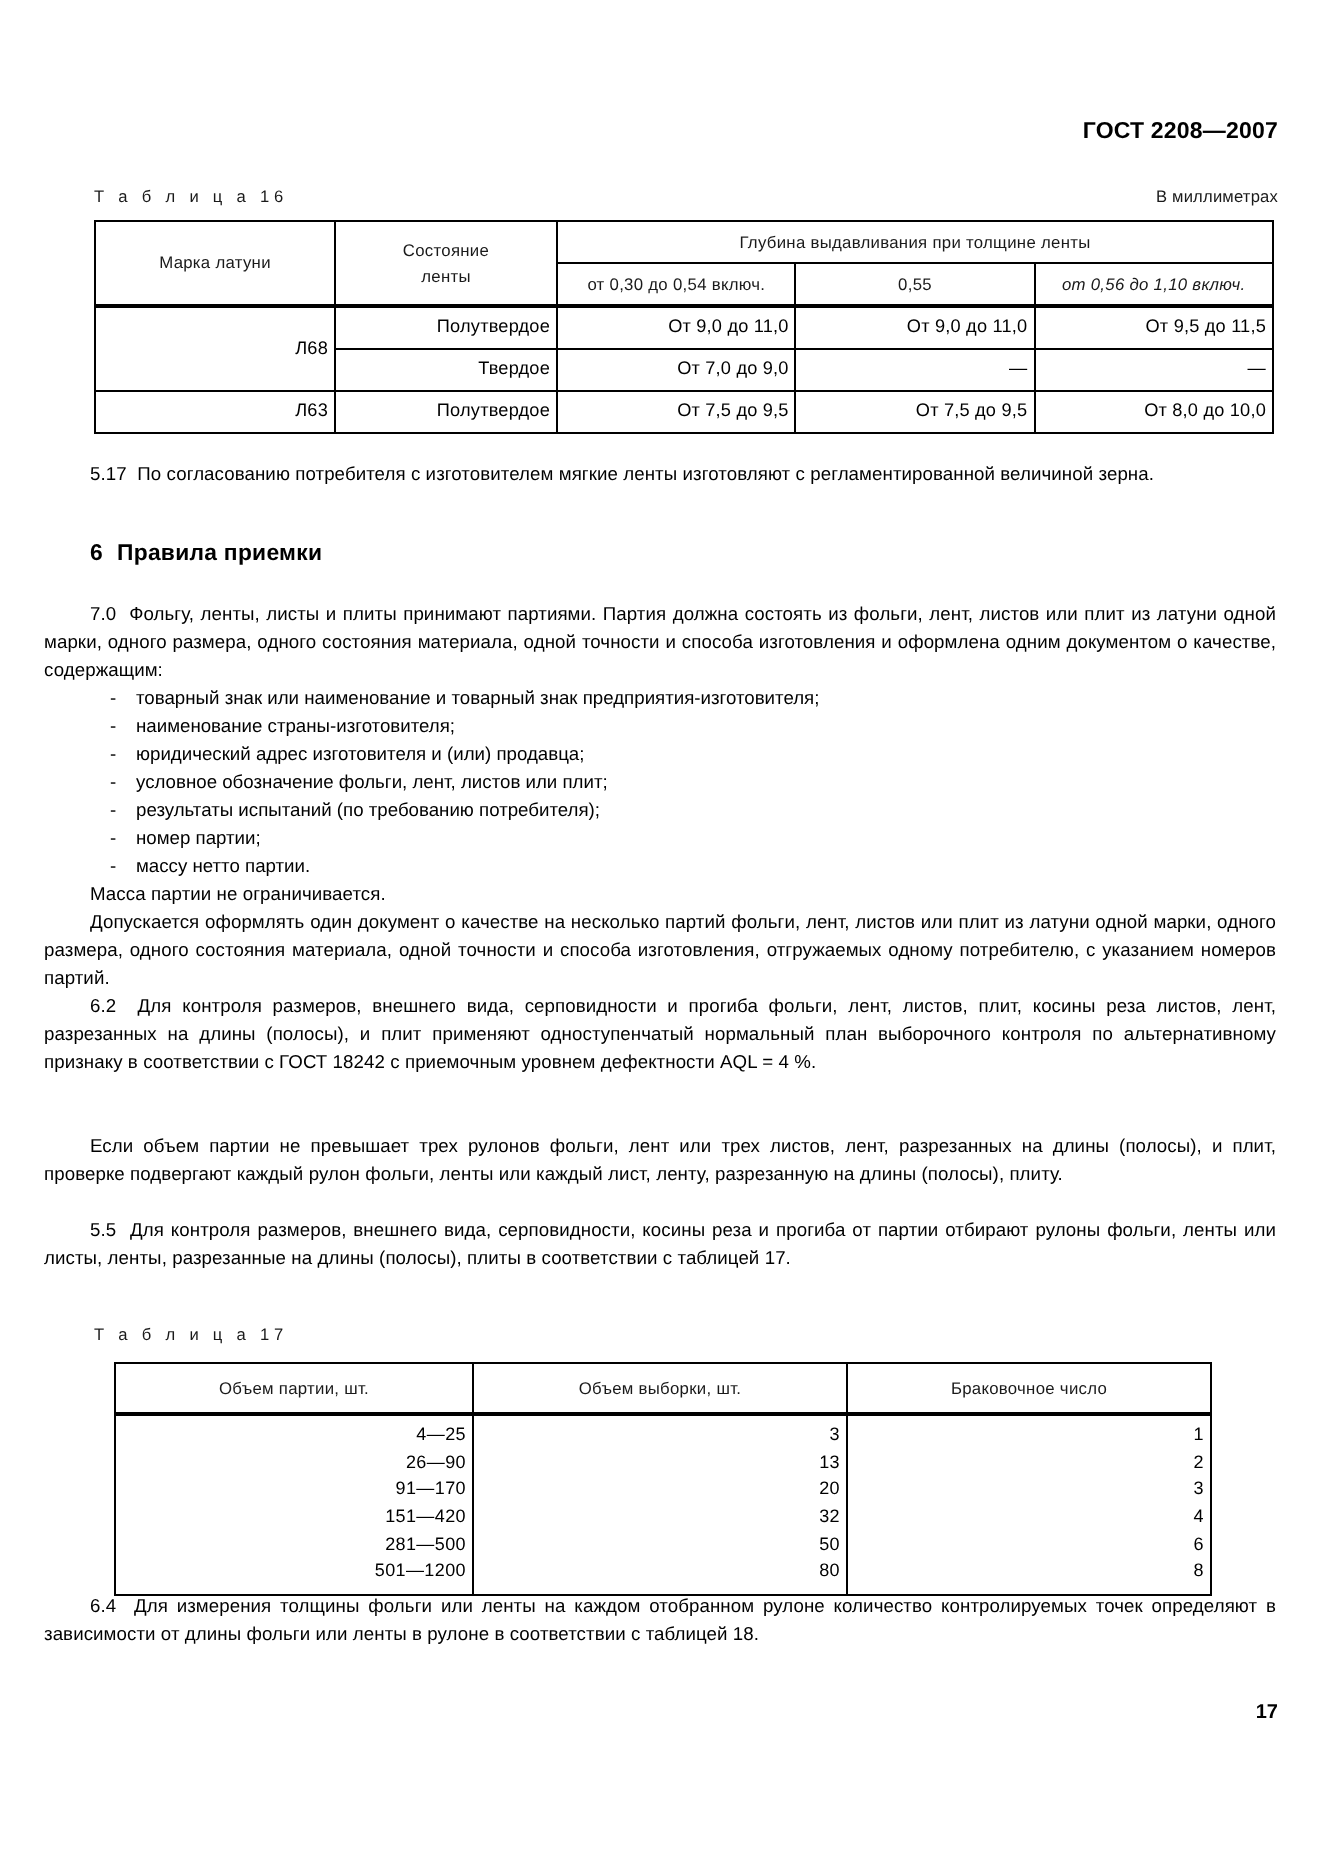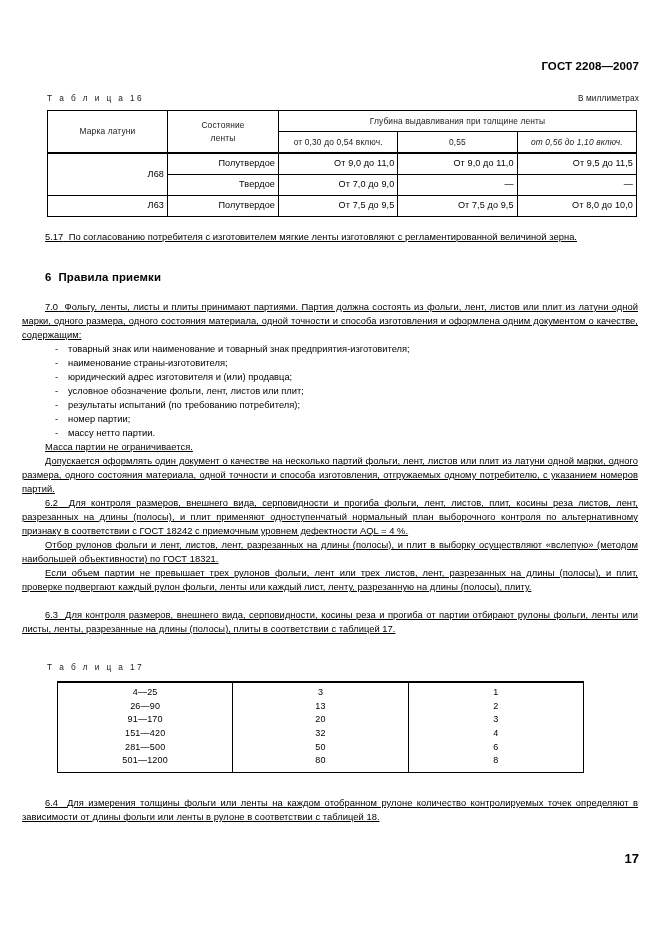--- a/index.html
+++ b/index.html
@@ -108,33 +108,32 @@
   #table17 th { height: 20px; }
   #table17 .c1 { width: 172px; }
   #table17 .c2 { width: 180px; }
   #table17 .c3 { width: 175px; }
   #table17 td.stack {
     padding: 3px 3px 4px 3px;
     line-height: 1.52;
     font-size: 9px;
     letter-spacing: 0.2px;
   }
-  #table17 td.stack div { white-space: pre; }
+  #table17 td.stack div { white-space: pre; text-align: right; }
 
   
   .para {
     position: absolute;
     left: 22px;
     width: 616px;
     font-size: 9.35px;
     line-height: 14.05px;
     text-align: justify;
     text-justify: inter-word;
     letter-spacing: 0.04px;
-    text-decoration: underline;
   }
   .para .ind { display: inline-block; width: 23px; }
   .para .nb { white-space: nowrap; }
 
   .heading {
     position: absolute;
     left: 45px;
     font-size: 11.4px;
     font-weight: bold;
     letter-spacing: 0.15px;
@@ -159,21 +158,21 @@
   }
   ul.dashlist li .dash {
     position: absolute;
     left: 33px;
   }
 
   .page-num {
     position: absolute;
     right: 22px;
     top: 851px;
-    font-size: 13px;
+    font-size: 10px;
     font-weight: bold;
   }
 </style>
 </head>
 <body>
 
 <div class="page">
 
   <div class="doc-header">ГОСТ 2208—2007</div>
 
@@ -250,39 +249,41 @@
 
   <div class="para" style="top: 454px;">
     <span class="ind"></span><span>Допускается оформлять один документ о качестве на несколько партий фольги, лент, листов или плит из латуни одной марки, одного размера, одного состояния материала, одной точности и способа изготовления, отгружаемых одному потребителю, с указанием номеров партий.</span>
   </div>
 
   <div class="para" style="top: 496px;">
     <span class="ind"></span><span class="nb">6.2</span>&nbsp;
     <span>Для контроля размеров, внешнего вида, серповидности и прогиба фольги, лент, листов, плит, косины реза листов, лент, разрезанных на длины (полосы), и плит применяют одноступенчатый нормальный план выборочного контроля по альтернативному признаку в соответствии с ГОСТ 18242 с приемочным уровнем дефектности AQL = 4 %.</span>
   </div>
 
-  <div class="para" style="top: 538px;">
-    <span class="ind"></span><span>Отбор рулонов фольги и лент, листов, лент, разрезанных на длины (полосы), и плит в выборку осуществляют «вслепую» (методом наибольшей объективности) по ГОСТ 18321.</span>
-  </div>
 
   <div class="para" style="top: 566px;">
     <span class="ind"></span><span>Если объем партии не превышает трех рулонов фольги, лент или трех листов, лент, разрезанных на длины (полосы), и плит, проверке подвергают каждый рулон фольги, ленты или каждый лист, ленту, разрезанную на длины (полосы), плиту.</span>
   </div>
 
   <div class="para" style="top: 608px;">
-    <span class="ind"></span><span class="nb">6.3</span>&nbsp;
+    <span class="ind"></span><span class="nb">5.5</span>&nbsp;
     <span>Для контроля размеров, внешнего вида, серповидности, косины реза и прогиба от партии отбирают рулоны фольги, ленты или листы, ленты, разрезанные на длины (полосы), плиты в соответствии с таблицей 17.</span>
   </div>
 
   <div class="cap-row" style="top: 662px;">
     <span class="cap-left">Т а б л и ц а  17</span>
   </div>
 
   <table class="gost" id="table17">
     <tbody>
+        <tr class="first-head">
+      <th class="c1 outer-l">Объем партии, шт.</th>
+      <th class="c2">Объем выборки, шт.</th>
+      <th class="c3 outer-r">Браковочное число</th>
+    </tr>
     <tr class="after-head last-row">
       <td class="stack outer-l">
         <div>4—25</div>
         <div>26—90</div>
         <div>91—170</div>
         <div>151—420</div>
         <div>281—500</div>
         <div>501—1200</div>
       </td>
       <td class="stack">

